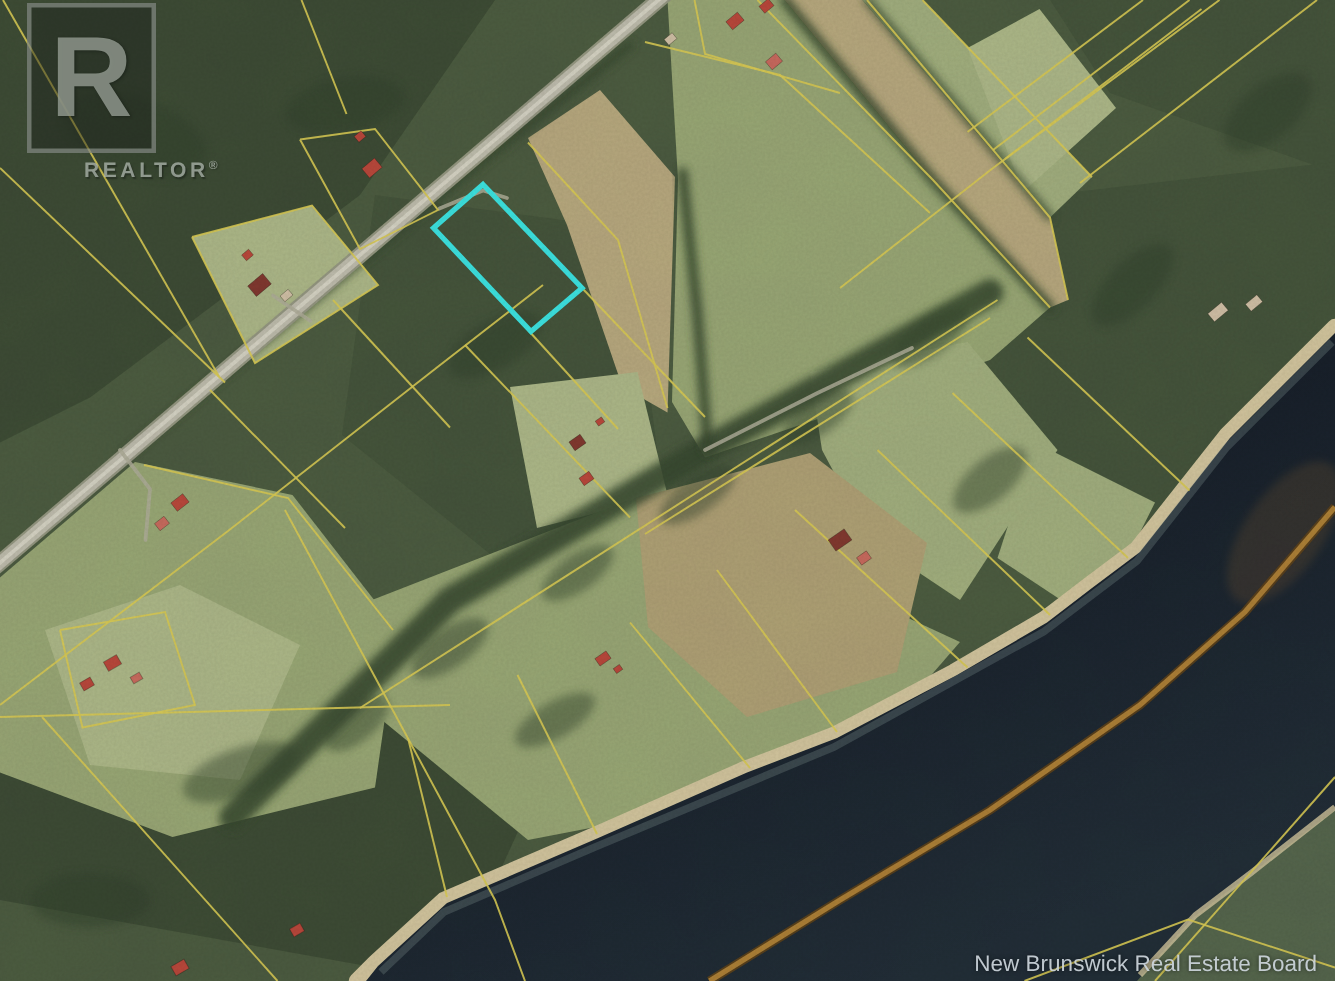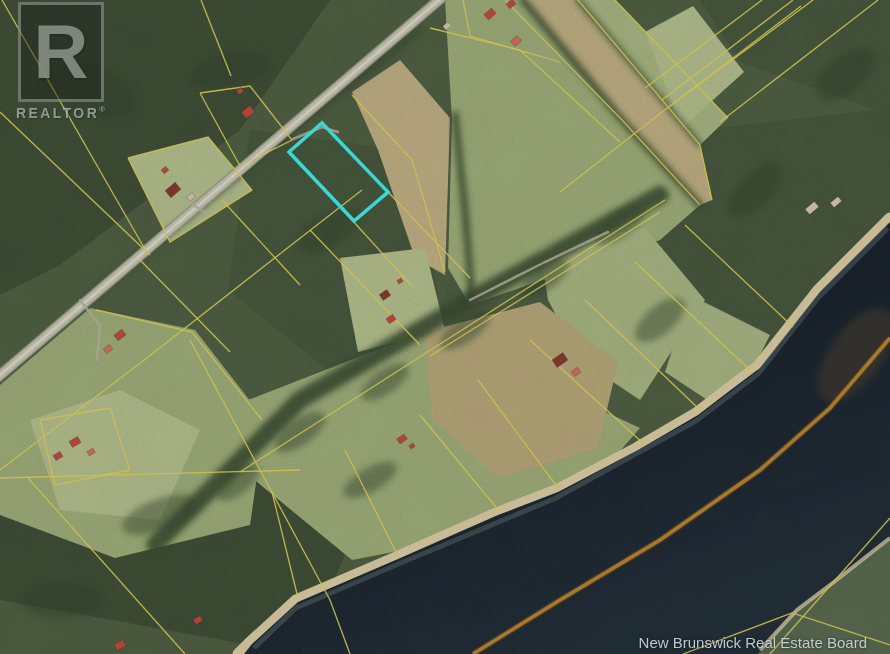--- a/index.html
+++ b/index.html
@@ -22,24 +22,25 @@
   .realtor-r{
     font-size:76px;font-weight:bold;line-height:1;
     color:rgba(152,160,150,0.78);
     font-family:"Liberation Sans",sans-serif;
     text-shadow:1px 1px 2px rgba(20,25,20,0.5);
   }
   .realtor-label{
     margin-top:3px;font-size:14px;font-weight:bold;letter-spacing:2.4px;
     color:rgba(182,190,182,0.72);white-space:nowrap;
     text-shadow:1px 1px 1px rgba(20,25,20,0.45);
+    margin-left:40px;
   }
   .realtor-label sup{font-size:8px;letter-spacing:0;}
   .board-credit{
-    position:absolute;right:23px;bottom:3px;
+    position:absolute;right:12px;bottom:3px;
     font-size:15px;color:rgba(206,215,221,0.92);
     text-shadow:0 0 3px rgba(0,0,0,0.55);white-space:nowrap;
   }
 </style>
 </head>
 <body>
 
 <div id="stage">
   <svg id="map-svg" xmlns="http://www.w3.org/2000/svg" viewBox="0 0 890 654">
     <defs>

